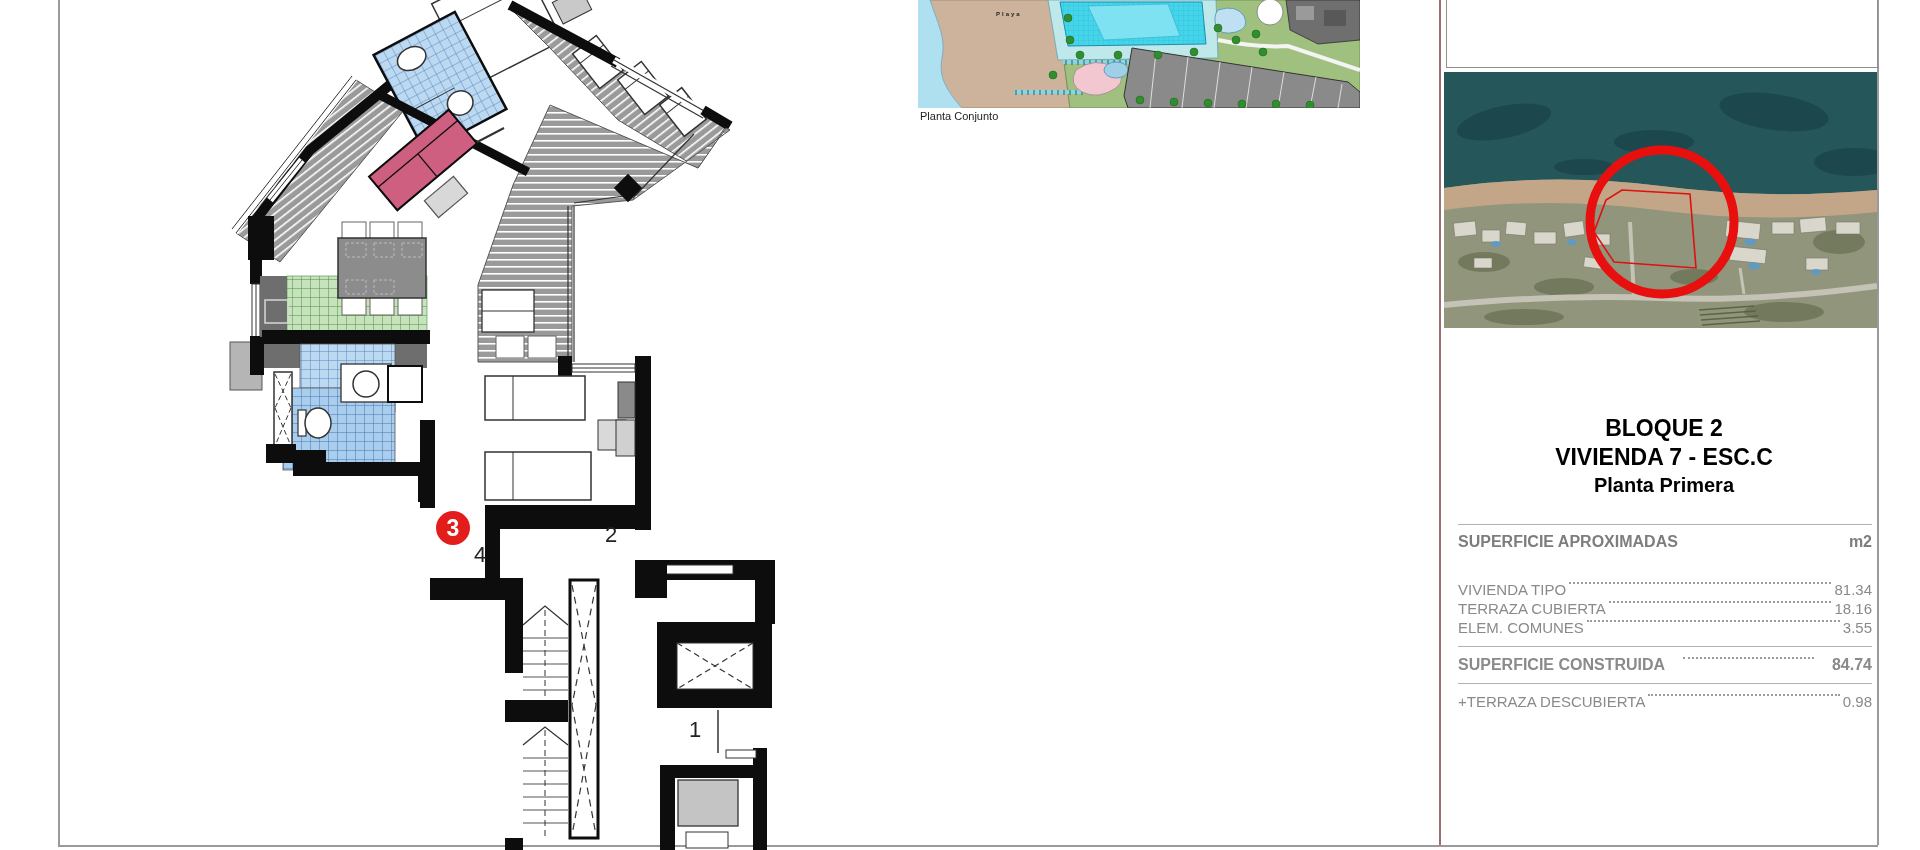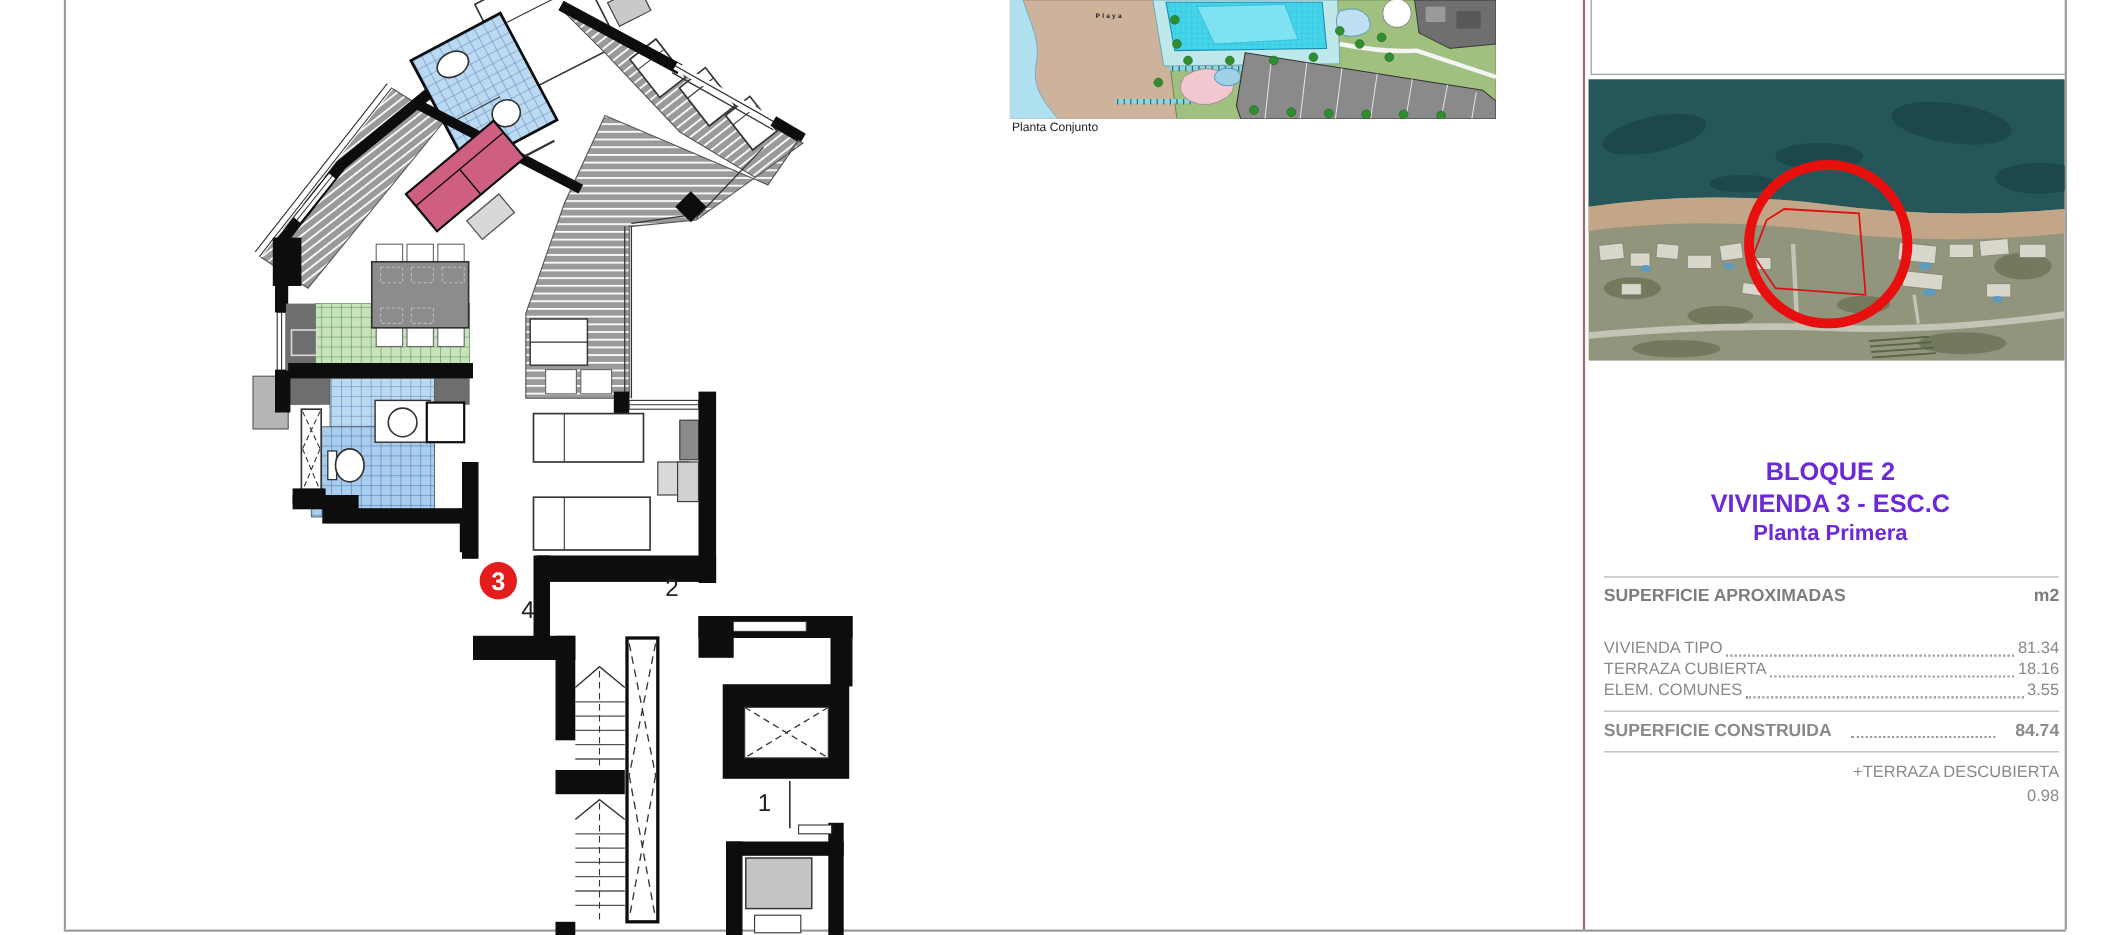--- a/index.html
+++ b/index.html
@@ -5,34 +5,34 @@
   html,body{margin:0;padding:0;background:#ffffff;}
   #page{position:relative;width:1920px;height:850px;background:#fff;overflow:hidden;
         font-family:"Liberation Sans", sans-serif;}
   .frame-line{position:absolute;background:#9a9a9a;}
   .sep-line{position:absolute;background:#9c6f6f;}
   
   #logo-box{position:absolute;left:1446px;top:-6px;width:430px;height:72px;background:#fff;
             border:1px solid #8f8f8f;}
   #aerial{position:absolute;left:1444px;top:72px;width:433px;height:256px;}
   #panel-titles{position:absolute;left:1452px;top:414px;width:424px;text-align:center;
-                color:#6d28d9;font-weight:bold;line-height:1.28;}
+                color:#000000;font-weight:bold;line-height:1.28;}
   #panel-titles .t1,#panel-titles .t2{font-size:23px;}
   #panel-titles .t3{font-size:20px;}
   #surface-table{position:absolute;left:1458px;top:524px;width:414px;color:#8a8a8a;}
   .hairline{border:0;border-top:1px solid #b0b0b0;margin:0;}
-  .srow{display:flex;align-items:flex-end;}
+  .srow{display:flex;align-items:flex-start;}
   .srow .lbl{white-space:nowrap;}
   .srow .dots{flex:1;border-bottom:2px dotted #9b9b9b;margin:0 3px 3px 3px;height:1px;}
   .srow .val{white-space:nowrap;}
   .hdr-row{display:flex;justify-content:space-between;font-weight:bold;color:#7d7d7d;
            font-size:16px;margin:8px 0 2px 0;gap:24px;}
   .data-rows{font-size:15px;margin-top:30px;line-height:1.26;}
   .total-row{font-weight:bold;font-size:16px;margin:9px 0;gap:15px;}
-  .extra-row{font-size:15px;margin-top:9px;flex-direction:column;}
+  .extra-row{font-size:15px;margin-top:9px;}
   
   #siteplan{position:absolute;left:918px;top:0px;width:442px;height:108px;}
   #siteplan-caption{position:absolute;left:920px;top:110px;font-size:11px;color:#222;}
   
   #floorplan{position:absolute;left:58px;top:0px;width:742px;height:850px;}
   .plan-num{font-family:"Liberation Sans",sans-serif;}
 </style>
 </head>
 <body>
 <div id="page">
@@ -416,21 +416,21 @@
       <line x1="257" y1="248" x2="314" y2="244"></line>
         <line x1="258" y1="253" x2="316" y2="249"></line>
     </g>
 
     <polygon points="178,118 246,122 252,196 170,190 150,160 162,128" fill="none" stroke="#dd1111" stroke-width="1.6"></polygon>
     <circle cx="218" cy="150" r="72" fill="none" stroke="#e80f0f" stroke-width="9"></circle>
   </svg>
 
   <div id="panel-titles">
     <div class="t1">BLOQUE 2</div>
-    <div class="t2">VIVIENDA 3 - ESC.C</div>
+    <div class="t2">VIVIENDA 7 - ESC.C</div>
     <div class="t3">Planta Primera</div>
   </div>
 
   <div id="surface-table">
     <hr class="hairline">
     <div class="hdr-row">
       <span>SUPERFICIE APROXIMADAS</span>
       <span>m2</span>
     </div>
     <div class="data-rows">

